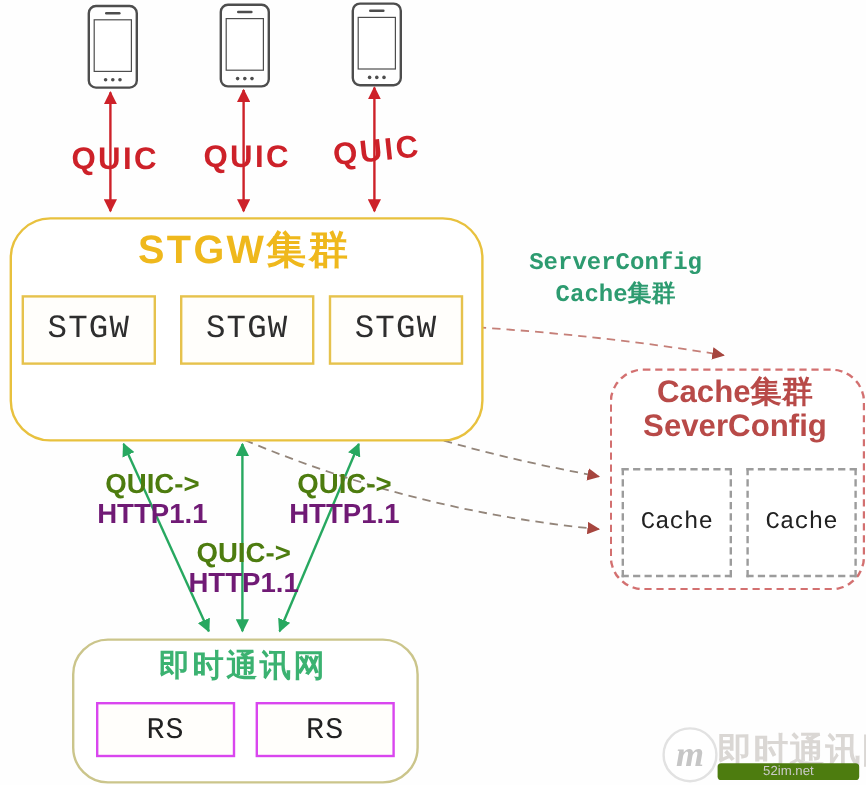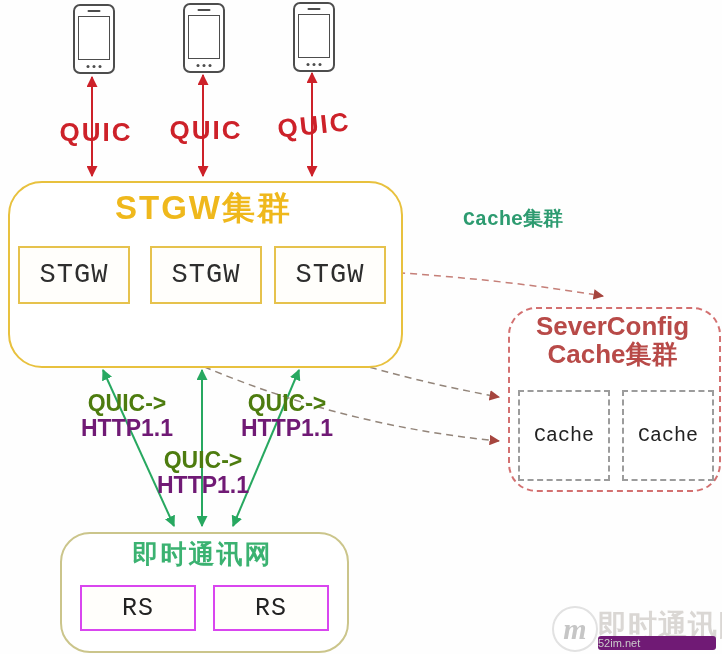--- a/index.html
+++ b/index.html
@@ -45,22 +45,22 @@
              font-size:26px;font-weight:600;color:#3bb271;letter-spacing:2px;}
   .rs-node{top:585px;width:112px;height:42px;border:2px solid #d946ef;font-size:25px;color:#222;letter-spacing:1px;}
 
   
   .wm{position:absolute;left:550px;top:600px;width:172px;height:54px;color:#cfcfcf;}
   .wm .logo{position:absolute;left:2px;top:6px;width:42px;height:42px;border:2px solid #e2e2e2;border-radius:50%;
             display:flex;align-items:center;justify-content:center;
             font-family:"Liberation Serif",serif;font-style:italic;font-weight:700;font-size:30px;color:#c6c6c6;background:#fff;}
   .wm .name{position:absolute;left:48px;top:6px;width:120px;font-size:29px;font-weight:700;
             color:#dad7d4;letter-spacing:1px;white-space:nowrap;}
-  .wm .site{position:absolute;left:48px;top:36px;width:118px;height:14px;background:#701a75;border-radius:3px;
-            font-size:11px;line-height:14px;color:#cbcbcb;}
+  .wm .site{position:absolute;left:48px;top:36px;width:118px;height:14px;background:#4d7c0f;border-radius:3px;
+            font-size:11px;line-height:14px;text-align:center;color:#cbcbcb;}
 
   .stroke-red{stroke:#cd2129;stroke-width:2;fill:none;}
   .stroke-green{stroke:#27a860;stroke-width:2;fill:none;}
   .stroke-dash{stroke:#93857a;stroke-width:1.5;fill:none;stroke-dasharray:7 5;}
   .stroke-dash-pink{stroke:#c57f78;stroke-width:1.5;fill:none;stroke-dasharray:7 5;}
 </style>
 </head>
 <body>
 
 <div class="canvas">
@@ -123,27 +123,28 @@
   <div class="quic" style="left:164px;top:115px;">QUIC</div>
   <div class="quic" style="left:272px;top:110px;transform:rotate(-6deg);">QUIC</div>
 
   <div class="stgw-cluster"></div>
   <div class="stgw-title">STGW集群</div>
   <div class="node stgw-node" style="left:18px;">STGW</div>
   <div class="node stgw-node" style="left:150px;">STGW</div>
   <div class="node stgw-node" style="left:274px;">STGW</div>
 
   <div class="lookup">
+    <span style="display:block">ServerConfig</span>
     <span style="display:block">Cache集群</span>
   </div>
 
   <div class="cache-cluster"></div>
   <div class="cache-title">
+    <span style="display:block">Cache集群</span>
     <span style="display:block">SeverConfig</span>
-    <span style="display:block">Cache集群</span>
   </div>
   <div class="node cache-node" style="left:518px;">Cache</div>
   <div class="node cache-node" style="left:622px;">Cache</div>
 
   <div class="conv" style="left:75px;top:391px;">
     <span class="from">QUIC-&gt;</span>
     <span class="to">HTTP1.1</span>
   </div>
   <div class="conv" style="left:151px;top:448px;">
     <span class="from">QUIC-&gt;</span>

